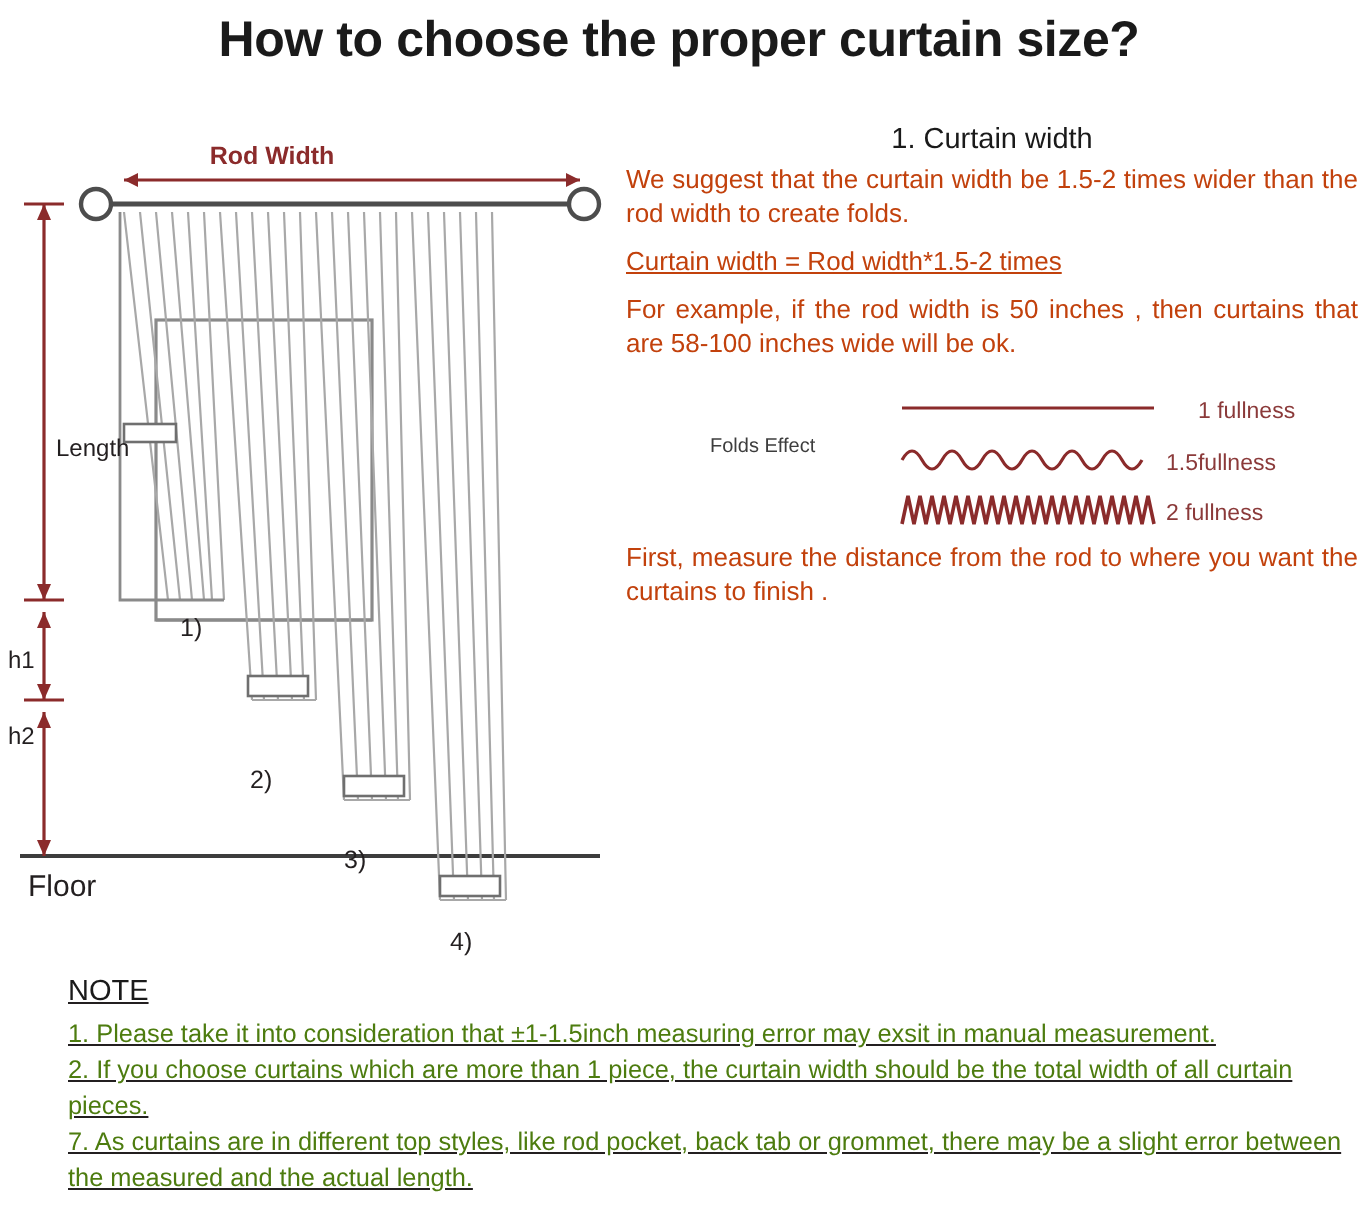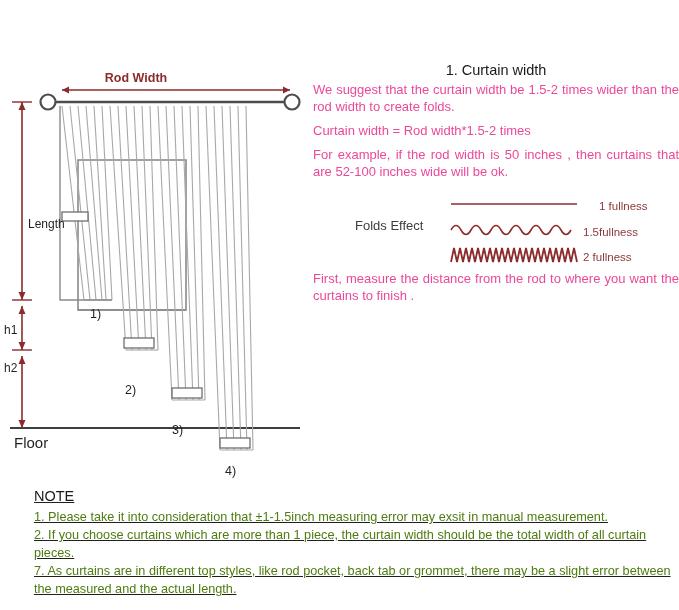--- a/index.html
+++ b/index.html
@@ -54,39 +54,39 @@
   .sec-head {
     font-size: 14.5px;
     color: #1a1a1a;
     margin: 0 0 3px 0;
     font-weight: normal;
     text-align: center;
   }
   .para {
     font-size: 13px;
     line-height: 17px;
-    color: #ec4899;
+    color: #c2410c;
     text-align: justify;
     margin: 0;
   }
-  .para.tight { text-align: left; }
+  .para.tight { text-align: left; text-decoration: underline; }
   .gap-s { height: 7px; }
   .gap-m { height: 11px; }
 
   
   .folds {
     position: relative;
     height: 74px;
     margin: 10px 0 6px 0;
   }
   .folds-label {
     position: absolute;
     left: 42px;
     top: 28px;
-    font-size: 13px;
+    font-size: 10px;
     color: #3d3d3d;
   }
   .folds svg {
     position: absolute;
     left: 136px;
     top: 0;
   }
   .fold-cap {
     position: absolute;
     font-size: 11.5px;
@@ -118,20 +118,21 @@
   .lbl { font-size: 12px; fill: #231f20; }
   .lbl-red { font-size: 12.5px; fill: #8b2b2b; font-weight: bold; }
   .lbl-num { font-size: 12.5px; fill: #231f20; }
   .lbl-floor { font-size: 15px; fill: #231f20; }
 </style>
 </head>
 <body>
 
 <div class="page">
 
+  <div class="title">How to choose the proper curtain size?</div>
 
   <div class="diagram">
     <svg width="310" height="440" viewBox="0 0 310 440">
 
       <g>
         <line x1="62" y1="40" x2="290" y2="40" stroke="#8b2b2b" stroke-width="1.6"></line>
         <path d="M62,40 l7,-3.5 v7 z" fill="#8b2b2b"></path>
         <path d="M290,40 l-7,-3.5 v7 z" fill="#8b2b2b"></path>
       </g>
 
@@ -203,21 +204,21 @@
     </svg>
   </div>
 
   <div class="right">
 
     <div class="sec-head">1. Curtain width</div>
     <p class="para">We suggest that the curtain width be 1.5-2 times wider than the rod width to create folds.</p>
     <div class="gap-s"></div>
     <p class="para tight">Curtain width = Rod width*1.5-2 times</p>
     <div class="gap-s"></div>
-    <p class="para">For example, if the rod width is 50 inches , then curtains that are 52-100 inches wide will be ok.</p>
+    <p class="para">For example, if the rod width is 50 inches , then curtains that are 58-100 inches wide will be ok.</p>
 
     <div class="folds">
       <div class="folds-label">Folds Effect</div>
       <svg width="130" height="74" viewBox="0 0 130 74">
         <line x1="2" y1="14" x2="128" y2="14" stroke="#8b2b2b" stroke-width="1.6"></line>
         <path d="M2,40 q5,-9 10,0 t10,0 t10,0 t10,0 t10,0 t10,0 t10,0 t10,0 t10,0 t10,0 t10,0 t10,0" fill="none" stroke="#8b2b2b" stroke-width="1.6"></path>
         <path d="M2,72 l3,-14 l3,14 l3,-14 l3,14 l3,-14 l3,14 l3,-14 l3,14 l3,-14 l3,14 l3,-14 l3,14 l3,-14 l3,14 l3,-14 l3,14 l3,-14 l3,14 l3,-14 l3,14 l3,-14 l3,14 l3,-14 l3,14 l3,-14 l3,14 l3,-14 l3,14 l3,-14 l3,14 l3,-14 l3,14 l3,-14 l3,14 l3,-14 l3,14 l3,-14 l3,14 l3,-14 l3,14 l3,-14 l3,14" fill="none" stroke="#8b2b2b" stroke-width="1.8"></path>
       </svg>
       <div class="fold-cap c1">1 fullness</div>
       <div class="fold-cap c2">1.5fullness</div>

